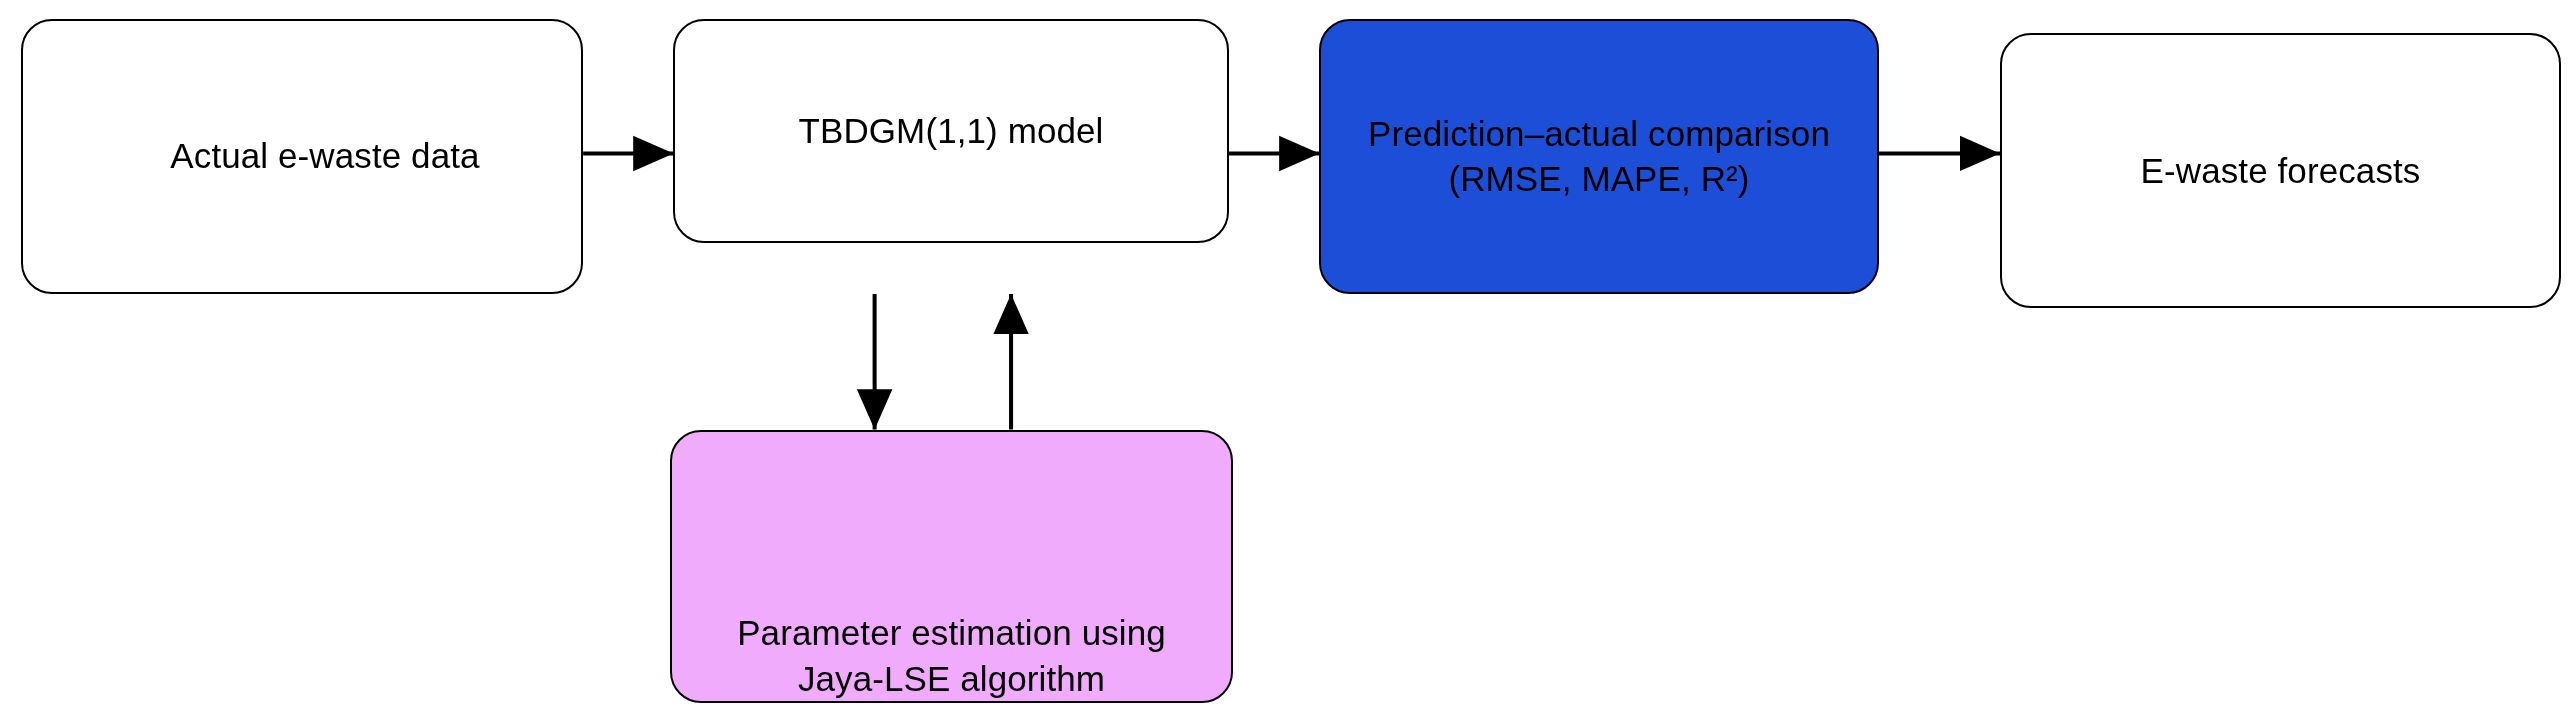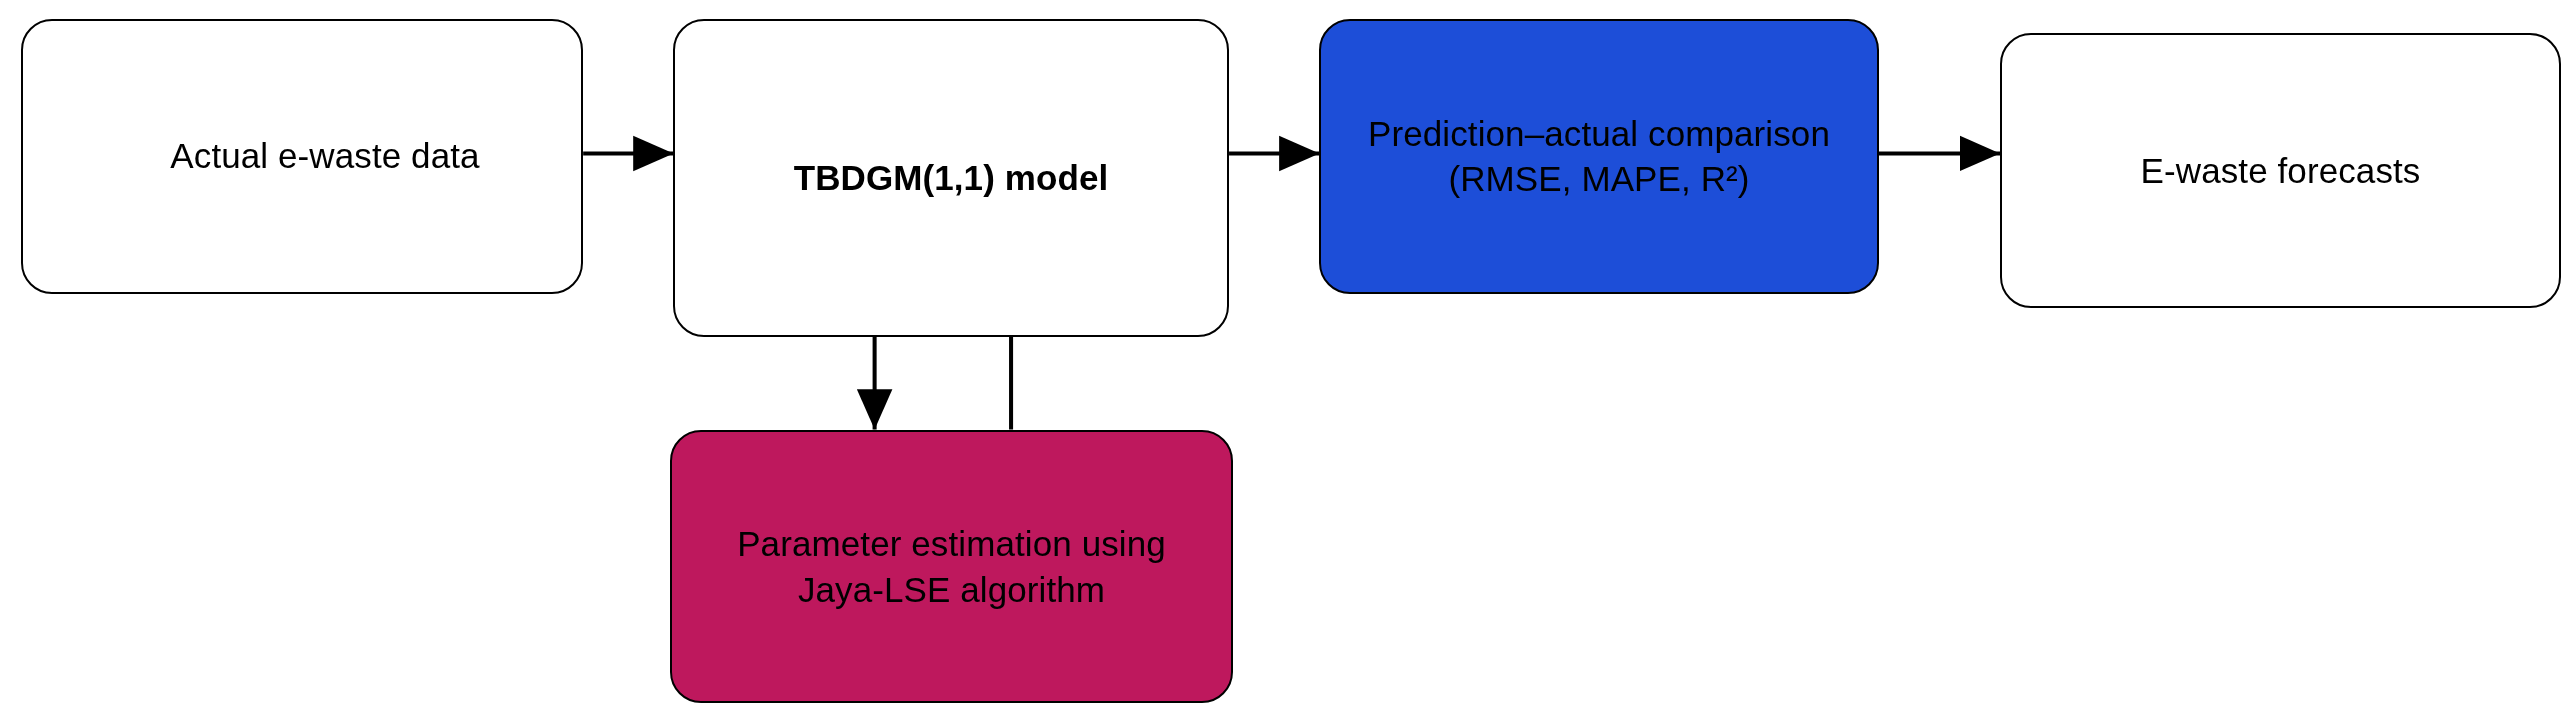--- a/index.html
+++ b/index.html
@@ -70,30 +70,30 @@
         <line x1="2327" y1="190" x2="2477" y2="190" stroke="#000000" stroke-width="5" marker-end="url(#arrowhead-right)"></line>
         <line x1="1083" y1="364" x2="1083" y2="532" stroke="#000000" stroke-width="5" marker-end="url(#arrowhead-down)"></line>
         <line x1="1252" y1="532" x2="1252" y2="364" stroke="#000000" stroke-width="5" marker-end="url(#arrowhead-up)"></line>
       </g>
   </svg>
 
   <div id="nodes-layer">
       <div class="node-box" style="left: 21px; top: 18.6px; width: 562px; height: 275px; border-color: rgb(0, 0, 0); background: rgb(255, 255, 255); padding-left: 46px;">
         <div class="node-label" style="color: rgb(0, 0, 0);">Actual e-waste data</div>
       </div>
-      <div class="node-box" style="left: 673px; top: 18.6px; width: 556px; height: 318px; border-color: rgb(0, 0, 0); background: rgb(255, 255, 255); font-weight: bold;">
+      <div class="node-box" style="left: 673px; top: 18.6px; width: 556px; height: 224px; border-color: rgb(0, 0, 0); background: rgb(255, 255, 255);">
         <div class="node-label" style="color: rgb(0, 0, 0);">TBDGM(1,1) model</div>
       </div>
       <div class="node-box" style="left: 1319px; top: 18.6px; width: 560px; height: 275px; border-color: rgb(0, 0, 0); background: #1d4ed8;">
         <div class="node-label" style="color: rgb(0, 0, 0);">Prediction–actual comparison
 (RMSE, MAPE, R²)</div>
       </div>
       <div class="node-box" style="left: 2000px; top: 33px; width: 561px; height: 275px; border-color: rgb(0, 0, 0); background: rgb(255, 255, 255);">
         <div class="node-label" style="color: rgb(0, 0, 0);">E-waste forecasts</div>
       </div>
-      <div class="node-box" style="left: 670px; top: 430px; width: 563px; height: 273px; border-color: rgb(0, 0, 0); background: #be185d;">
+      <div class="node-box" style="left: 670px; top: 430px; width: 563px; height: 273px; border-color: rgb(0, 0, 0); background: #f0abfc; align-items: flex-end;">
         <div class="node-label" style="color: rgb(0, 0, 0);">Parameter estimation using
 Jaya-LSE algorithm</div>
       </div>
     </div>
 
 </div>
 
 
 </body></html>

